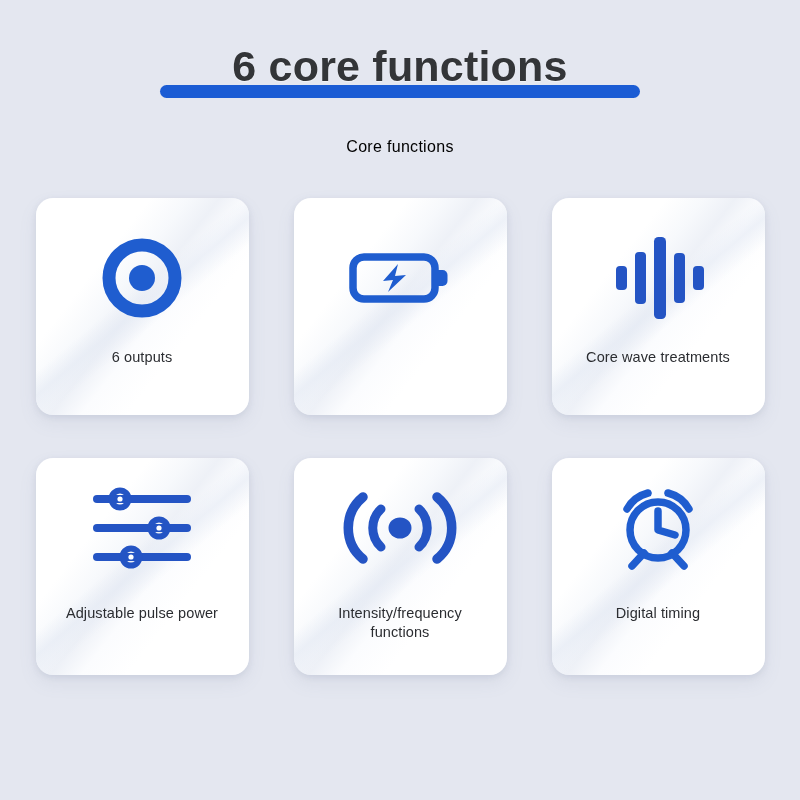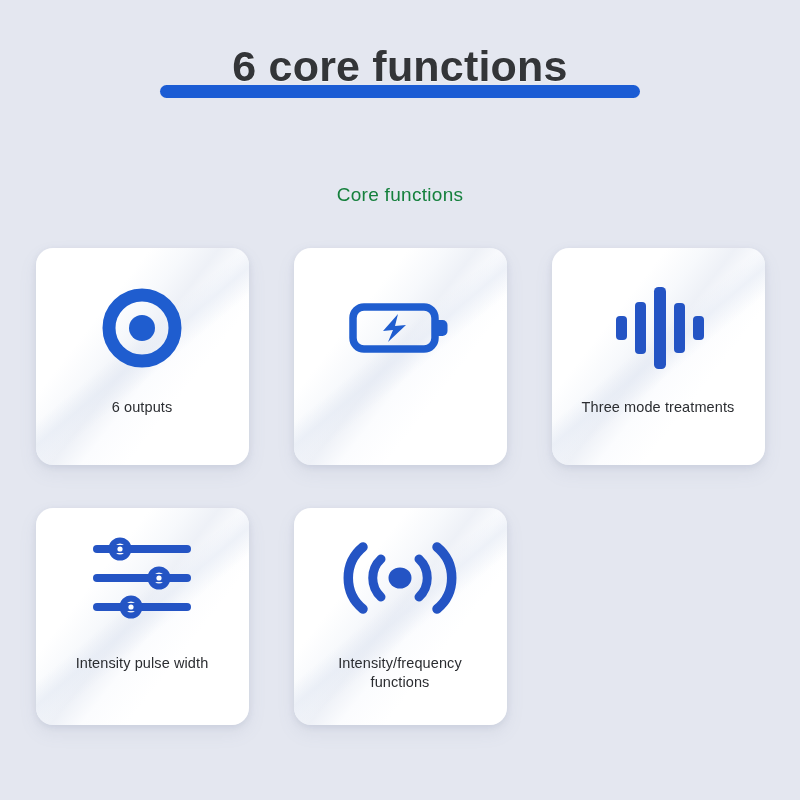--- a/index.html
+++ b/index.html
@@ -52,23 +52,23 @@
     font-size: 43px;
     font-weight: bold;
     color: #333538;
     letter-spacing: 0.2px;
     line-height: 52px;
     text-shadow: 0 1px 1px rgba(255,255,255,0.55);
   }
 
   
   .subtitle {
-    margin-top: 72px;
-    font-size: 19px;
-    color: #15803d;
+    margin-top: 26px;
+    font-size: 16px;
+    color: #000000;
     letter-spacing: 0.3px;
   }
 
   
   .grid {
     margin-top: 42px;
     width: 730px;
     display: grid;
     grid-template-columns: repeat(3, 213px);
     grid-template-rows: repeat(2, 217px);
@@ -178,49 +178,65 @@
     <div class="card row1">
       <div class="card-icon">
         <svg width="96" height="86" viewBox="0 0 96 86">
           <rect x="6" y="31" width="11" height="24" rx="4" fill="#2454c4"></rect>
           <rect x="25" y="17" width="11" height="52" rx="4" fill="#2454c4"></rect>
           <rect x="44" y="2" width="12" height="82" rx="4.5" fill="#2454c4"></rect>
           <rect x="64" y="18" width="11" height="50" rx="4" fill="#2454c4"></rect>
           <rect x="83" y="31" width="11" height="24" rx="4" fill="#2454c4"></rect>
         </svg>
       </div>
-      <div class="card-label">Three mode treatments</div>
+      <div class="card-label">Core wave treatments</div>
     </div>
 
     <div class="card row2">
       <div class="card-icon">
         <svg width="98" height="82" viewBox="0 0 98 82">
           <line x1="4" y1="12" x2="94" y2="12" stroke="#2454c4" stroke-width="8" stroke-linecap="round"></line>
           <line x1="4" y1="41" x2="94" y2="41" stroke="#2454c4" stroke-width="8" stroke-linecap="round"></line>
           <line x1="4" y1="70" x2="94" y2="70" stroke="#2454c4" stroke-width="8" stroke-linecap="round"></line>
           <circle cx="27" cy="12" r="8.5" fill="none" stroke="#2454c4" stroke-width="6"></circle>
           <circle cx="27" cy="12" r="2.6" fill="#ffffff"></circle>
           <circle cx="66" cy="41" r="8.5" fill="none" stroke="#2454c4" stroke-width="6"></circle>
           <circle cx="66" cy="41" r="2.6" fill="#ffffff"></circle>
           <circle cx="38" cy="70" r="8.5" fill="none" stroke="#2454c4" stroke-width="6"></circle>
           <circle cx="38" cy="70" r="2.6" fill="#ffffff"></circle>
         </svg>
       </div>
-      <div class="card-label">Intensity pulse width</div>
+      <div class="card-label">Adjustable pulse power</div>
     </div>
 
     <div class="card row2">
       <div class="card-icon">
         <svg width="104" height="80" viewBox="0 0 104 80">
           <ellipse cx="52" cy="40" rx="11.5" ry="10.5" fill="#2454c4"></ellipse>
           <path d="M33 21 A26 26 0 0 0 33 59" fill="none" stroke="#2454c4" stroke-width="9" stroke-linecap="round"></path>
           <path d="M71 21 A26 26 0 0 1 71 59" fill="none" stroke="#2454c4" stroke-width="9" stroke-linecap="round"></path>
           <path d="M15 9 A40 40 0 0 0 15 71" fill="none" stroke="#2454c4" stroke-width="9.5" stroke-linecap="round"></path>
           <path d="M89 9 A40 40 0 0 1 89 71" fill="none" stroke="#2454c4" stroke-width="9.5" stroke-linecap="round"></path>
         </svg>
       </div>
       <div class="card-label">Intensity/frequency
 functions</div>
     </div>
 
+    <div class="card row2">
+      <div class="card-icon">
+        <svg width="96" height="88" viewBox="0 0 96 88">
+
+          <path d="M17 25 A34 34 0 0 1 38 9" fill="none" stroke="#1f5dcf" stroke-width="7.5" stroke-linecap="round"></path>
+          <path d="M79 25 A34 34 0 0 0 58 9" fill="none" stroke="#1f5dcf" stroke-width="7.5" stroke-linecap="round"></path>
+
+          <path d="M22 82 L34 69" fill="none" stroke="#1f5dcf" stroke-width="7.5" stroke-linecap="round"></path>
+          <path d="M74 82 L62 69" fill="none" stroke="#1f5dcf" stroke-width="7.5" stroke-linecap="round"></path>
+
+          <circle cx="48" cy="46" r="28" fill="none" stroke="#1f5dcf" stroke-width="7.5"></circle>
+          <path d="M48 27 L48 46 L65 51" fill="none" stroke="#1f5dcf" stroke-width="7.5" stroke-linecap="round" stroke-linejoin="round"></path>
+        </svg>
+      </div>
+      <div class="card-label">Digital timing</div>
+    </div>
 
   </div>
 </div>
 
 </body></html>

